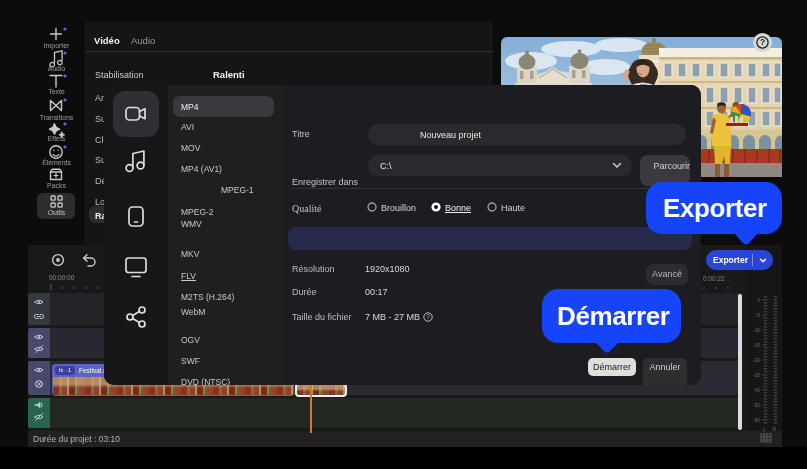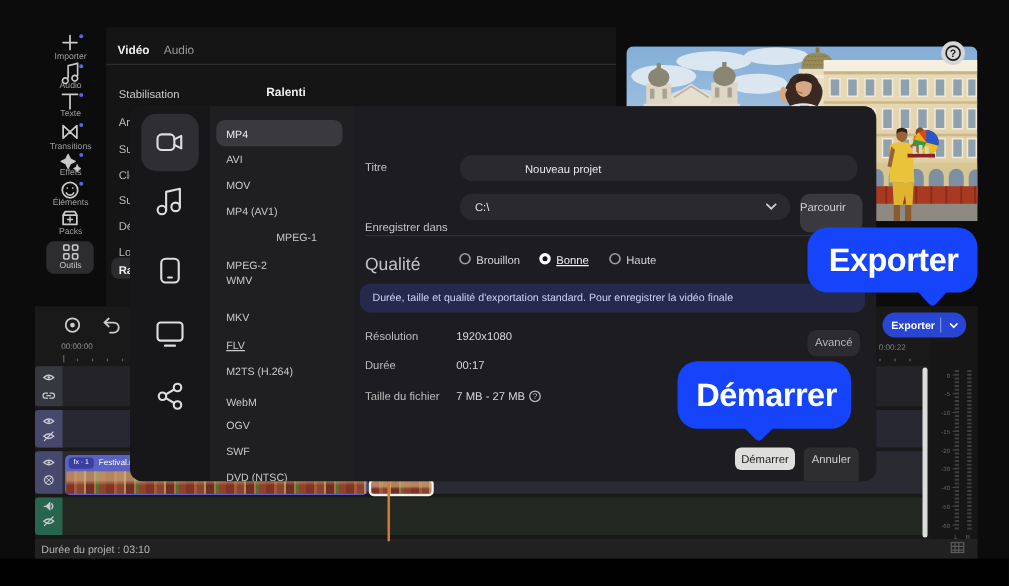--- a/index.html
+++ b/index.html
@@ -372,59 +372,58 @@
       <div class="txt" style="left:0;top:16.5px;color:#efefef;">MP4</div>
       <div class="txt" style="left:0;top:36.5px;">AVI</div>
       <div class="txt" style="left:0;top:57.8px;">MOV</div>
       <div class="txt" style="left:0;top:79.1px;">MP4 (AV1)</div>
       <div class="txt" style="left:0;top:100.4px;padding-left:40px;">MPEG-1</div>
       <div class="txt" style="left:0;top:121.7px;">MPEG-2</div>
       <div class="txt" style="left:0;top:134px;">WMV</div>
       <div class="txt" style="left:0;top:164.3px;">MKV</div>
       <div class="txt" style="left:0;top:185.6px;text-decoration:underline;">FLV</div>
       <div class="txt" style="left:0;top:206.9px;">M2TS (H.264)</div>
-      <div class="txt" style="left:0;top:232px;">WebM</div>
+      <div class="txt" style="left:0;top:222px;">WebM</div>
       <div class="txt" style="left:0;top:249.5px;">OGV</div>
       <div class="txt" style="left:0;top:270.8px;">SWF</div>
       <div class="txt" style="left:0;top:292.1px;">DVD (NTSC)</div>
     </div>
 
     <div class="abs" style="left:179px;top:0;width:418px;height:300px;background:#1d1d21;"></div>
 
     <div class="txt" style="left:188px;top:44px;font-size:9px;color:#c4c4c4;">Titre</div>
     <div class="abs" style="left:264px;top:39px;width:318px;height:21px;background:#2a2a2e;border-radius:10px;"></div>
     <div class="txt" style="left:276px;top:45px;font-size:9px;color:#e8e8e8;padding-left:40px;">Nouveau projet</div>
 
     <div class="txt" style="left:188px;top:92px;font-size:9px;color:#c4c4c4;">Enregistrer dans</div>
     <div class="abs" style="left:264px;top:70px;width:264px;height:21px;background:#2a2a2e;border-radius:10px;"></div>
     <div class="txt" style="left:276px;top:76px;font-size:9px;color:#e8e8e8;">C:\</div>
     <svg class="abs" style="left:508px;top:77px;" width="10" height="7" viewBox="0 0 10 7">
         <path d="M1.5 1.5 L5 5 L8.5 1.5" stroke="#cccccc" stroke-width="1.5" fill="none" stroke-linecap="round"></path>
       </svg>
-    <div class="abs" style="left:536px;top:70px;width:50px;height:31px;background:#3a3a3e;border-radius:8px;color:#d2d2d2;font-size:9px;text-align:left;line-height:23px;">Parcourir</div>
+    <div class="abs" style="left:536px;top:70px;width:50px;height:31px;background:#3a3a3e;border-radius:8px;color:#d2d2d2;font-size:9px;text-align:right;line-height:23px;">Parcourir</div>
 
     <div class="abs" style="left:188px;top:103px;width:402px;height:1px;background:#323236;"></div>
 
-    <div class="txt" style="left:188px;top:118px;font-size:14px;color:#c4c4c4;">Qualité</div>
+    <div class="txt" style="left:188px;top:118px;font-size:10px;color:#c4c4c4;font-family:Liberation Serif, serif;">Qualité</div>
     <svg class="abs" style="left:263px;top:117px;" width="10" height="10" viewBox="0 0 10 10">
         <circle cx="5" cy="5" r="4" fill="none" stroke="#a0a0a0" stroke-width="1.3"></circle>
       </svg>
     <div class="txt" style="left:277px;top:118px;font-size:9px;color:#d6d6d6;">Brouillon</div>
     <svg class="abs" style="left:327px;top:117px;" width="10" height="10" viewBox="0 0 10 10">
         <circle cx="5" cy="5" r="4.6" fill="#ffffff"></circle>
         <circle cx="5" cy="5" r="2" fill="#111111"></circle>
       </svg>
     <div class="txt" style="left:341px;top:118px;font-size:9px;color:#f0f0f0;text-decoration:underline;">Bonne</div>
     <svg class="abs" style="left:383px;top:117px;" width="10" height="10" viewBox="0 0 10 10">
         <circle cx="5" cy="5" r="4" fill="none" stroke="#a0a0a0" stroke-width="1.3"></circle>
       </svg>
     <div class="txt" style="left:397px;top:118px;font-size:9px;color:#d6d6d6;">Haute</div>
 
     <div class="abs" style="left:184px;top:142px;width:404px;height:23px;background:#252a4c;border-radius:8px;"></div>
-    <div class="txt" style="left:194px;top:148px;font-size:8.5px;color:#ccd3ef;">Durée, taille et qualité d'exportation standard. Pour enregistrer la vidéo finale</div>
 
     <div class="txt" style="left:188px;top:179px;font-size:9px;color:#bdbdbd;">Résolution</div>
     <div class="txt" style="left:261px;top:179px;font-size:9px;color:#d8d8d8;">1920x1080</div>
     <div class="txt" style="left:188px;top:202px;font-size:9px;color:#bdbdbd;">Durée</div>
     <div class="txt" style="left:261px;top:202px;font-size:9px;color:#d8d8d8;">00:17</div>
     <div class="txt" style="left:188px;top:227px;font-size:9px;color:#bdbdbd;">Taille du fichier</div>
     <div class="txt" style="left:261px;top:227px;font-size:9px;color:#d8d8d8;">7 MB - 27 MB</div>
     <svg class="abs" style="left:319px;top:227px;" width="10" height="10" viewBox="0 0 10 10">
       <circle cx="5" cy="5" r="4.2" fill="none" stroke="#bdbdbd" stroke-width="1"></circle>
       <text x="5" y="7.4" font-size="6.5" fill="#bdbdbd" text-anchor="middle" font-family="Liberation Sans">?</text>

